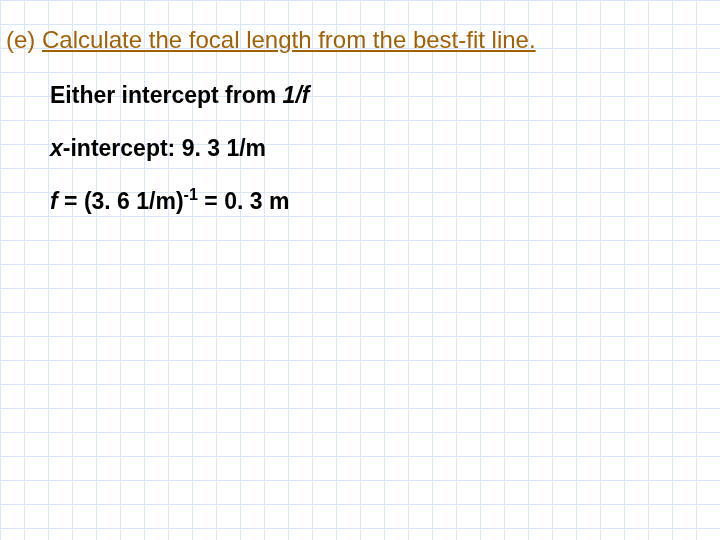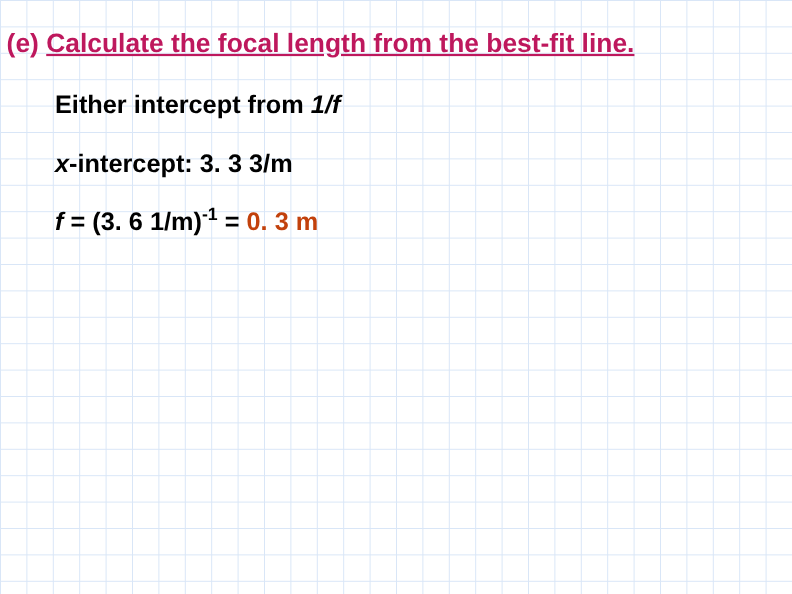--- a/index.html
+++ b/index.html
@@ -18,56 +18,56 @@
     background-size: 24px 24px;
     background-position: 0 0;
   }
   .content {
     position: absolute;
     inset: 0;
     padding: 26px 6px 0 6px;
   }
   .heading {
     font-size: 24px;
-    font-weight: bold;
-    color: #be185d;
+    font-weight: normal;
+    color: #a16207;
     margin-bottom: 28px;
     padding-left: 0;
   }
   .heading .part-label { text-decoration: none; }
   .heading .part-text { text-decoration: underline; }
   .line {
     font-size: 23px;
     font-weight: bold;
     color: #000;
     margin-left: 44px;
     margin-bottom: 26px;
   }
   .italic { font-style: italic; }
   .sup { font-size: 0.7em; vertical-align: super; line-height: 0; }
-  .answer { color: #c2410c; }
+  .answer { color: #000000; }
 </style>
 </head>
 <body>
 
 <div class="grid"></div>
 
 <div class="content">
 
   <div class="heading">
     <span class="part-label">(e)</span>
     <span> </span>
     <span class="part-text">Calculate the focal length from the best-fit line.</span>
   </div>
 
   <div class="line">
     <span>Either intercept from </span><span class="italic">1/f</span>
   </div>
 
   <div class="line">
-    <span class="italic">x</span><span>-intercept: 3. 3 3/m</span>
+    <span class="italic">x</span><span>-intercept: 9. 3 1/m</span>
   </div>
 
   <div class="line">
     <span class="italic">f</span><span> = (3. 6 1/m)</span><span class="sup">-1</span><span> = </span><span class="answer">0. 3 m</span>
   </div>
 
 </div>
 
 </body></html>

